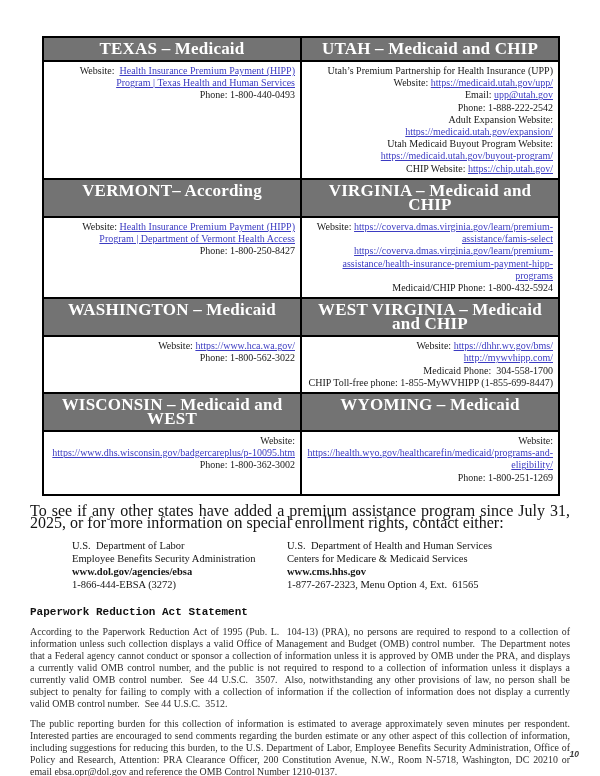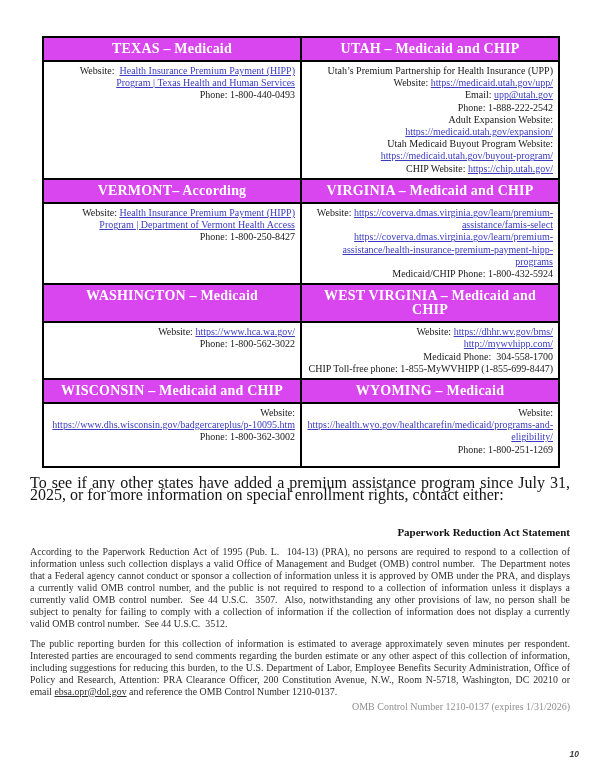--- a/index.html
+++ b/index.html
@@ -10,40 +10,40 @@
   }
   .page { padding:36px 30px 0 30px; }
 
   
   table.states { border-collapse:collapse; table-layout:fixed; width:516px; margin-left:12px; }
   table.states td {
     border:2px solid #000; vertical-align:top; width:258px;
     padding:3px 5px; font-size:10px; line-height:12.2px; color:#181818; overflow:hidden;
   }
   table.states td.hdr {
-    background:#d946ef; color:#fff; text-align:center; font-weight:bold;
-    font-size:14px; line-height:14px; height:24px; padding:4px 3px; letter-spacing:.2px;
+    background:#737373; color:#fff; text-align:center; font-weight:bold;
+    font-size:17px; line-height:14px; height:24px; padding:4px 3px; letter-spacing:.2px;
   }
   tr.rc1 td { height:118px; }
   tr.rc2 td { height:76px; }
   tr.rc3 td { height:54px; }
   tr.rc4 td { height:64px; }
   .cell-line { overflow-wrap:break-word;text-align:right; }
   .cell-line.indented { text-indent:40px; }
   .doc-link { color:#3b3bc2; text-decoration:underline; cursor:pointer; }
 
   
   .intro { margin-top:9px; font-size:16px; line-height:12.3px; color:#141414; text-align:justify; }
   .contacts { display:flex; margin:9px 0 0 42px; font-size:10.5px; line-height:13px; color:#141414; }
   .contact-col.left { width:215px; }
   .contact-url { font-weight:bold; }
 
   .pra-heading {
-    margin-top:15px; font-family:Liberation Serif, serif;
-    font-weight:bold; font-size:11px; color:#111;text-align:right;
+    margin-top:15px; font-family:Liberation Mono, monospace;
+    font-weight:bold; font-size:11px; color:#111;
   }
   .pra-para { margin-top:8px; font-size:9.9px; line-height:12px; color:#2e2e2e; text-align:justify; }
   .email-link { color:#2e2e2e; text-decoration:underline; cursor:pointer; }
 
   .omb-note { margin-top:3px; text-align:right; font-size:10px; color:#8f8f8f; }
   .page-number {
     position:absolute; right:21px; bottom:17px;
     font-family:"Liberation Sans","DejaVu Sans",sans-serif;
     font-size:8.5px; font-weight:bold; color:#3a3a3a;font-style:italic;
   }
@@ -101,41 +101,53 @@
             <div class="cell-line"><span>Phone: 1-800-562-3022</span></div>
           </td>
         <td>
             <div class="cell-line"><span>Website: </span><a class="doc-link" href="#">https://dhhr.wv.gov/bms/</a></div>
             <div class="cell-line indented"><a class="doc-link" href="#">http://mywvhipp.com/</a></div>
             <div class="cell-line"><span>Medicaid Phone:&nbsp; 304-558-1700</span></div>
             <div class="cell-line"><span>CHIP Toll-free phone: 1-855-MyWVHIPP (1-855-699-8447)</span></div>
           </td>
       </tr>
       <tr>
-        <td class="hdr">WISCONSIN – Medicaid and CHIP</td>
+        <td class="hdr">WISCONSIN – Medicaid and WEST</td>
         <td class="hdr">WYOMING – Medicaid</td>
       </tr>
       <tr class="rc4">
         <td>
             <div class="cell-line"><span>Website:</span></div>
             <div class="cell-line"><a class="doc-link" href="#">https://www.dhs.wisconsin.gov/badgercareplus/p-10095.htm</a></div>
             <div class="cell-line"><span>Phone: 1-800-362-3002</span></div>
           </td>
         <td>
             <div class="cell-line"><span>Website:</span></div>
             <div class="cell-line"><a class="doc-link" href="#">https://health.wyo.gov/healthcarefin/medicaid/programs-and-eligibility/</a></div>
             <div class="cell-line"><span>Phone: 1-800-251-1269</span></div>
           </td>
       </tr>
     </tbody>
   </table>
 
   <p class="intro">To see if any other states have added a premium assistance program since July 31, 2025, or for more information on special enrollment rights, contact either:</p>
 
   <div class="contacts">
+    <div class="contact-col left">
+      <div>U.S.&nbsp; Department of Labor</div>
+      <div>Employee Benefits Security Administration</div>
+      <div class="contact-url">www.dol.gov/agencies/ebsa</div>
+      <div>1-866-444-EBSA (3272)</div>
+    </div>
+    <div class="contact-col right">
+      <div>U.S.&nbsp; Department of Health and Human Services</div>
+      <div>Centers for Medicare &amp; Medicaid Services</div>
+      <div class="contact-url">www.cms.hhs.gov</div>
+      <div>1-877-267-2323, Menu Option 4, Ext.&nbsp; 61565</div>
+    </div>
   </div>
 
   <h2 class="pra-heading">Paperwork Reduction Act Statement</h2>
 
   <p class="pra-para">According to the Paperwork Reduction Act of 1995 (Pub. L.&nbsp; 104-13) (PRA), no persons are required to respond to a collection of information unless such collection displays a valid Office of Management and Budget (OMB) control number.&nbsp; The Department notes that a Federal agency cannot conduct or sponsor a collection of information unless it is approved by OMB under the PRA, and displays a currently valid OMB control number, and the public is not required to respond to a collection of information unless it displays a currently valid OMB control number.&nbsp; See 44 U.S.C.&nbsp; 3507.&nbsp; Also, notwithstanding any other provisions of law, no person shall be subject to penalty for failing to comply with a collection of information if the collection of information does not display a currently valid OMB control number.&nbsp; See 44 U.S.C.&nbsp; 3512.</p>
 
   <p class="pra-para"><span>The public reporting burden for this collection of information is estimated to average approximately seven minutes per respondent. Interested parties are encouraged to send comments regarding the burden estimate or any other aspect of this collection of information, including suggestions for reducing this burden, to the U.S. Department of Labor, Employee Benefits Security Administration, Office of Policy and Research, Attention: PRA Clearance Officer, 200 Constitution Avenue, N.W., Room N-5718, Washington, DC 20210 or email </span><a class="email-link" href="#">ebsa.opr@dol.gov</a><span> and reference the OMB Control Number 1210-0137.</span></p>
 
   <div class="omb-note">OMB Control Number 1210-0137 (expires 1/31/2026)</div>
 </div>

